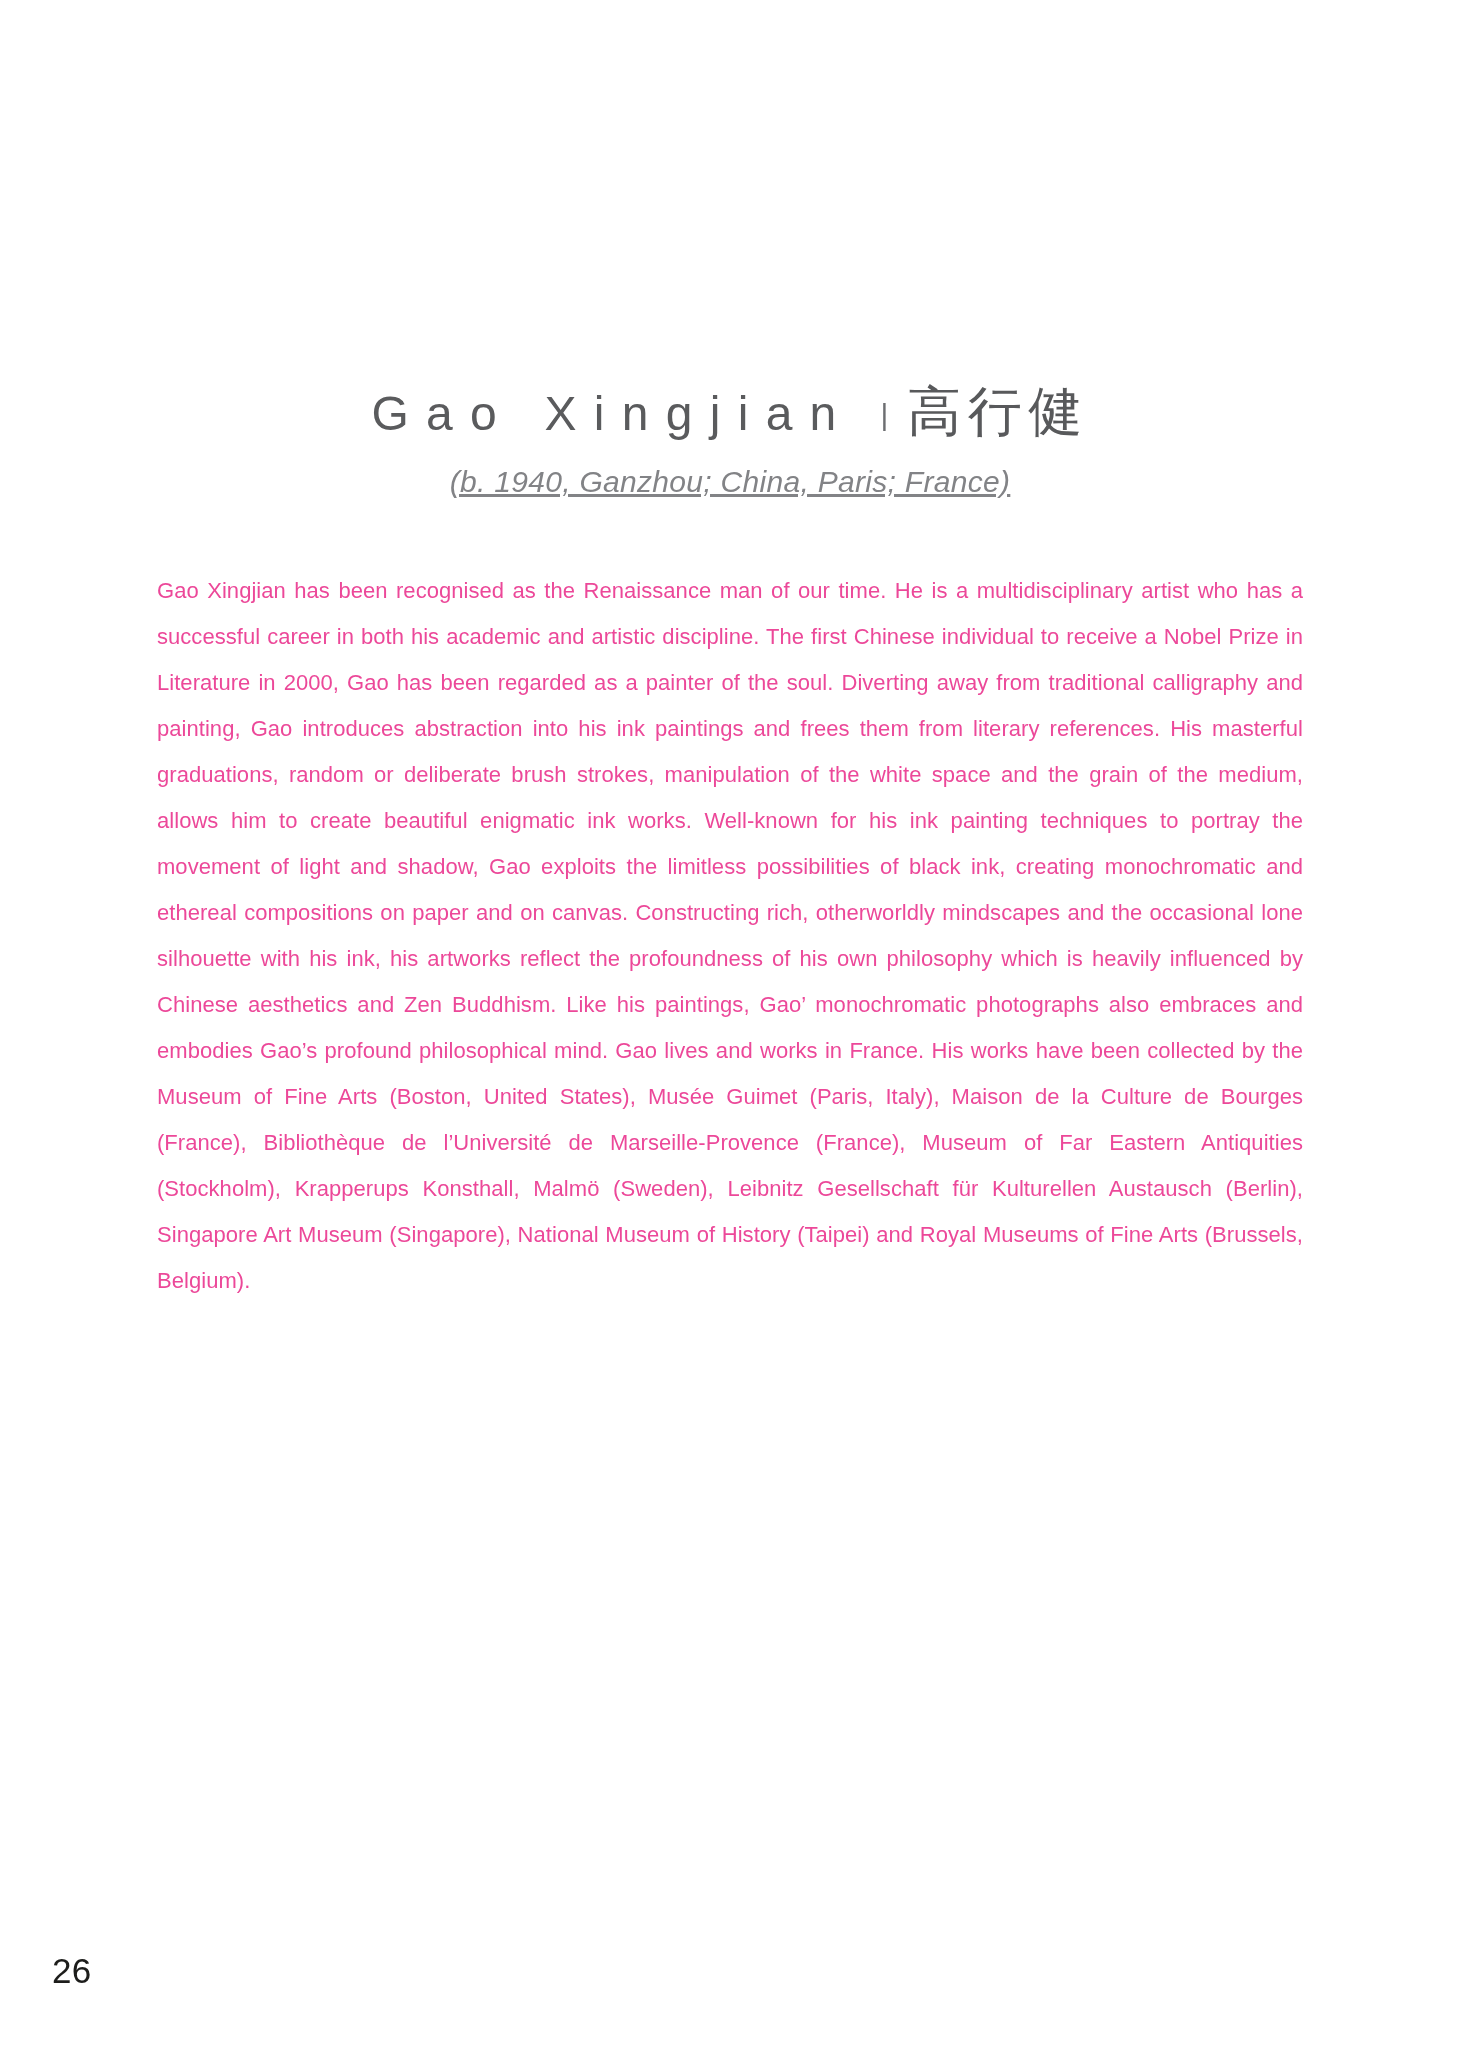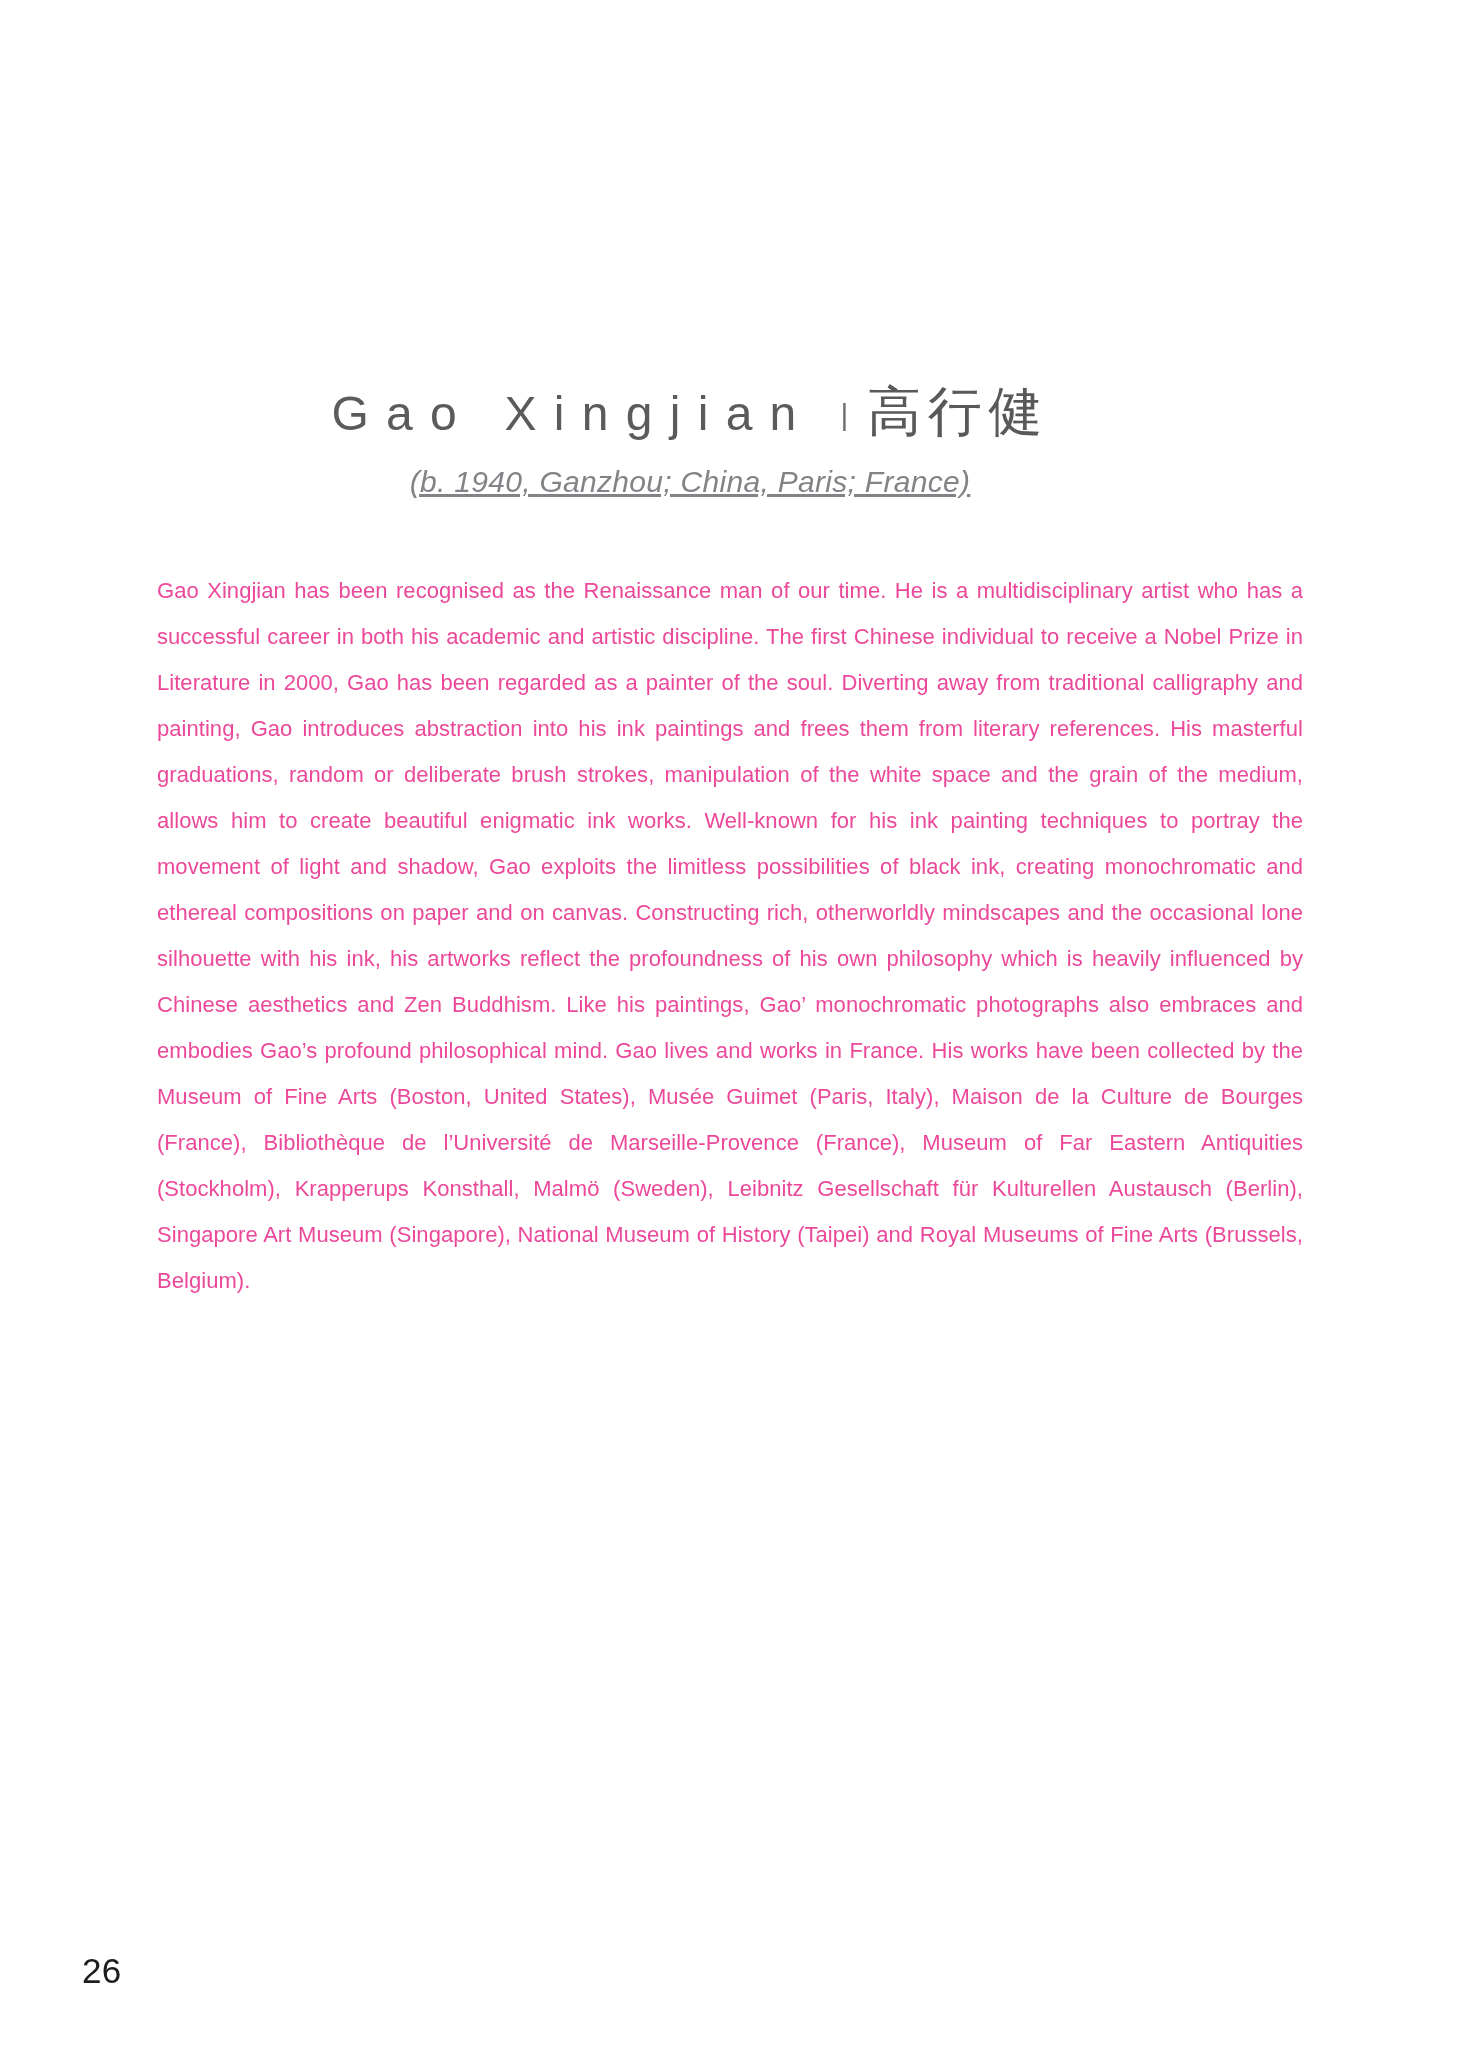--- a/index.html
+++ b/index.html
@@ -15,20 +15,21 @@
     background: #ffffff;
     overflow: hidden;
     font-family: "Liberation Sans", sans-serif;
   }
   .header-block {
     position: absolute;
     top: 376px;
     left: 0;
     width: 1380px;
     text-align: center;
+    padding-left: 40px;
   }
   .artist-title {
     margin: 0;
     font-weight: 400;
     color: #5a5b5d;
     white-space: nowrap;
   }
   .artist-name-en {
     font-size: 48px;
     letter-spacing: 0.36em;
@@ -71,21 +72,20 @@
     color: #ec4899;
     letter-spacing: 0.002em;
   }
   .page-number {
     position: absolute;
     left: 52px;
     top: 1951px;
     font-size: 35px;
     color: #1d1d1b;
     letter-spacing: 0.01em;
-    margin-left: 30px;
   }
 </style>
 </head>
 <body>
 
 <div class="page">
 
   <header class="header-block">
     <h1 class="artist-title">
       <span class="artist-name-en">Gao Xingjian</span>

